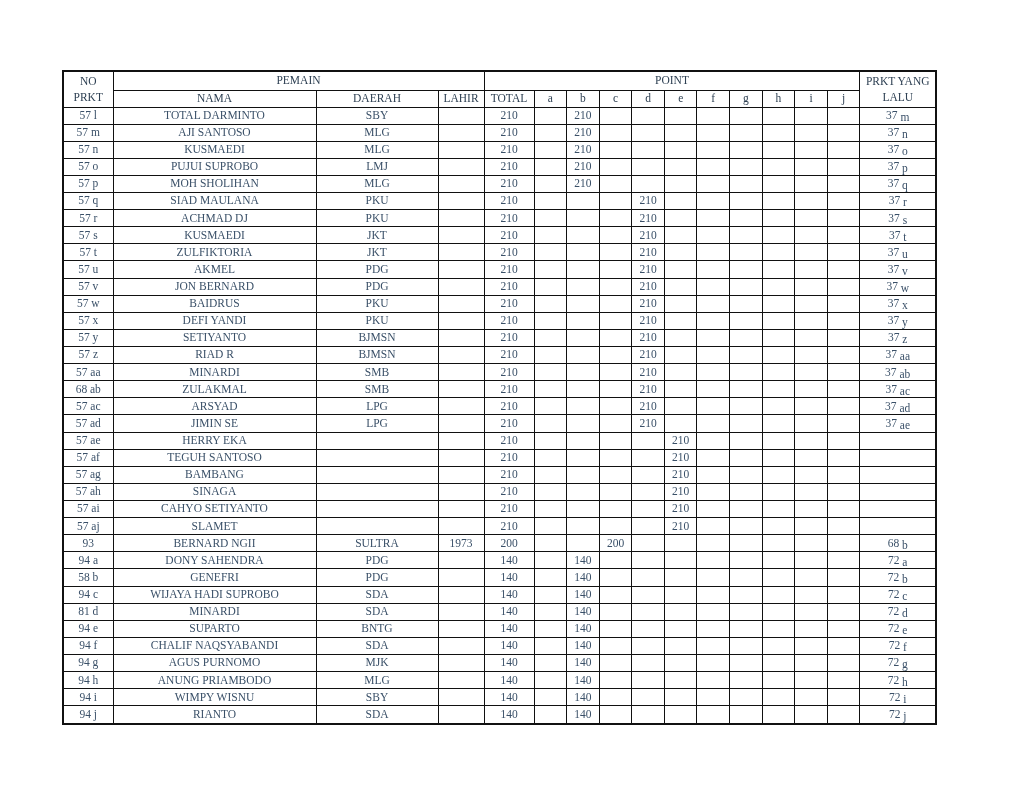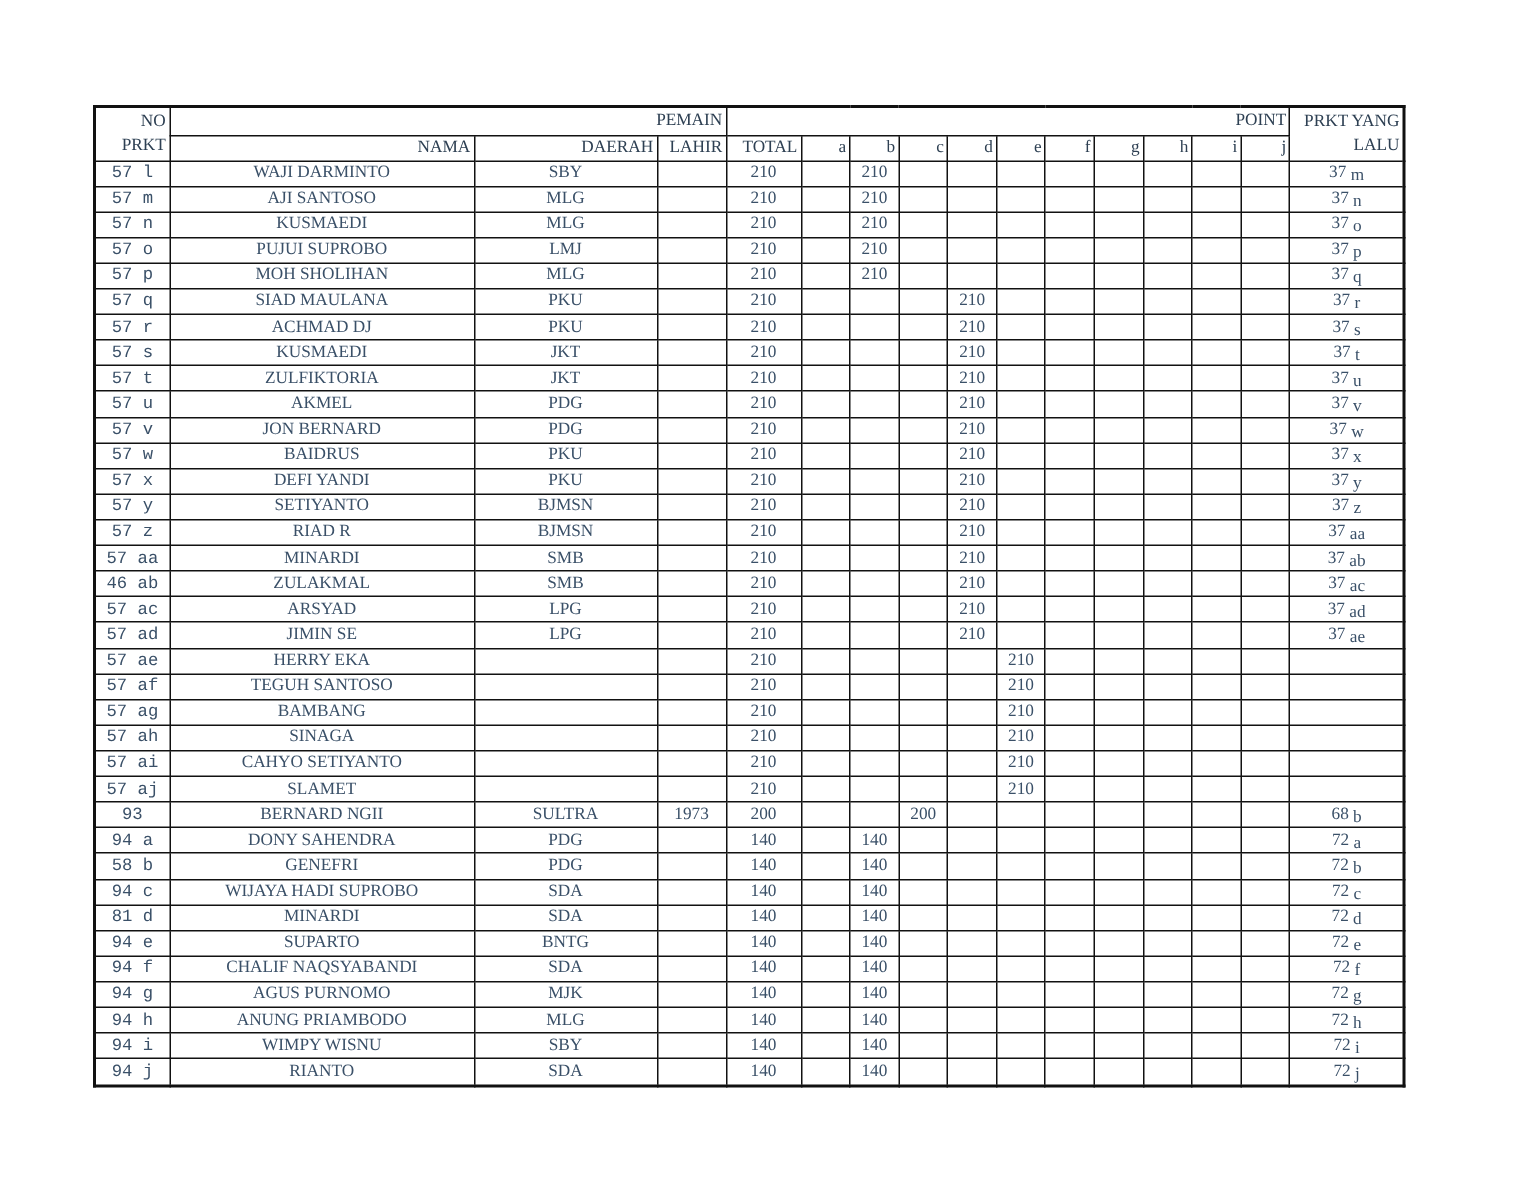--- a/index.html
+++ b/index.html
@@ -21,25 +21,25 @@
     border: 1px solid #111111;
     padding: 0 2px;
     text-align: center;
     vertical-align: middle;
     font-size: 11.5px;
     font-weight: 400;
     line-height: 1.15;
     white-space: nowrap;
     overflow: hidden;
   }
-  table.ranking th { color: #2e4053; text-align: right; }
+  table.ranking th { color: #2e4053; }
   table.ranking td { color: #3a5068; }
   thead tr.hr1 { height: 19px; }
   thead tr.hr2 { height: 17px; }
-  td.no-cell { text-align: left; padding-left: 8px; font-family: Liberation Mono, monospace; }
+  td.no-cell { text-align: left; padding-left: 8px; }
   .two-line div { line-height: 16px; }
   .sub-letter { position: relative; top: 2px; }
 </style>
 </head>
 <body>
 
 <div class="sheet">
   <table class="ranking">
     <colgroup>
       <col style="width:50px">
@@ -87,21 +87,21 @@
           <th>g</th>
           <th>h</th>
           <th>i</th>
           <th>j</th>
         </tr>
     </thead>
     <tbody id="table-body">
 
     <tr>
           <td class="no-cell">57 l</td>
-          <td>WAJI DARMINTO</td>
+          <td>TOTAL DARMINTO</td>
           <td>SBY</td>
           <td></td>
           <td>210</td>
           <td></td>
           <td>210</td>
           <td></td>
           <td></td>
           <td></td>
           <td></td>
           <td></td>
@@ -374,21 +374,21 @@
           <td>210</td>
           <td></td>
           <td></td>
           <td></td>
           <td></td>
           <td></td>
           <td></td>
           <td>37&nbsp;<span class="sub-letter">ab</span></td>
         </tr>
         <tr>
-          <td class="no-cell">46 ab</td>
+          <td class="no-cell">68 ab</td>
           <td>ZULAKMAL</td>
           <td>SMB</td>
           <td></td>
           <td>210</td>
           <td></td>
           <td></td>
           <td></td>
           <td>210</td>
           <td></td>
           <td></td>

